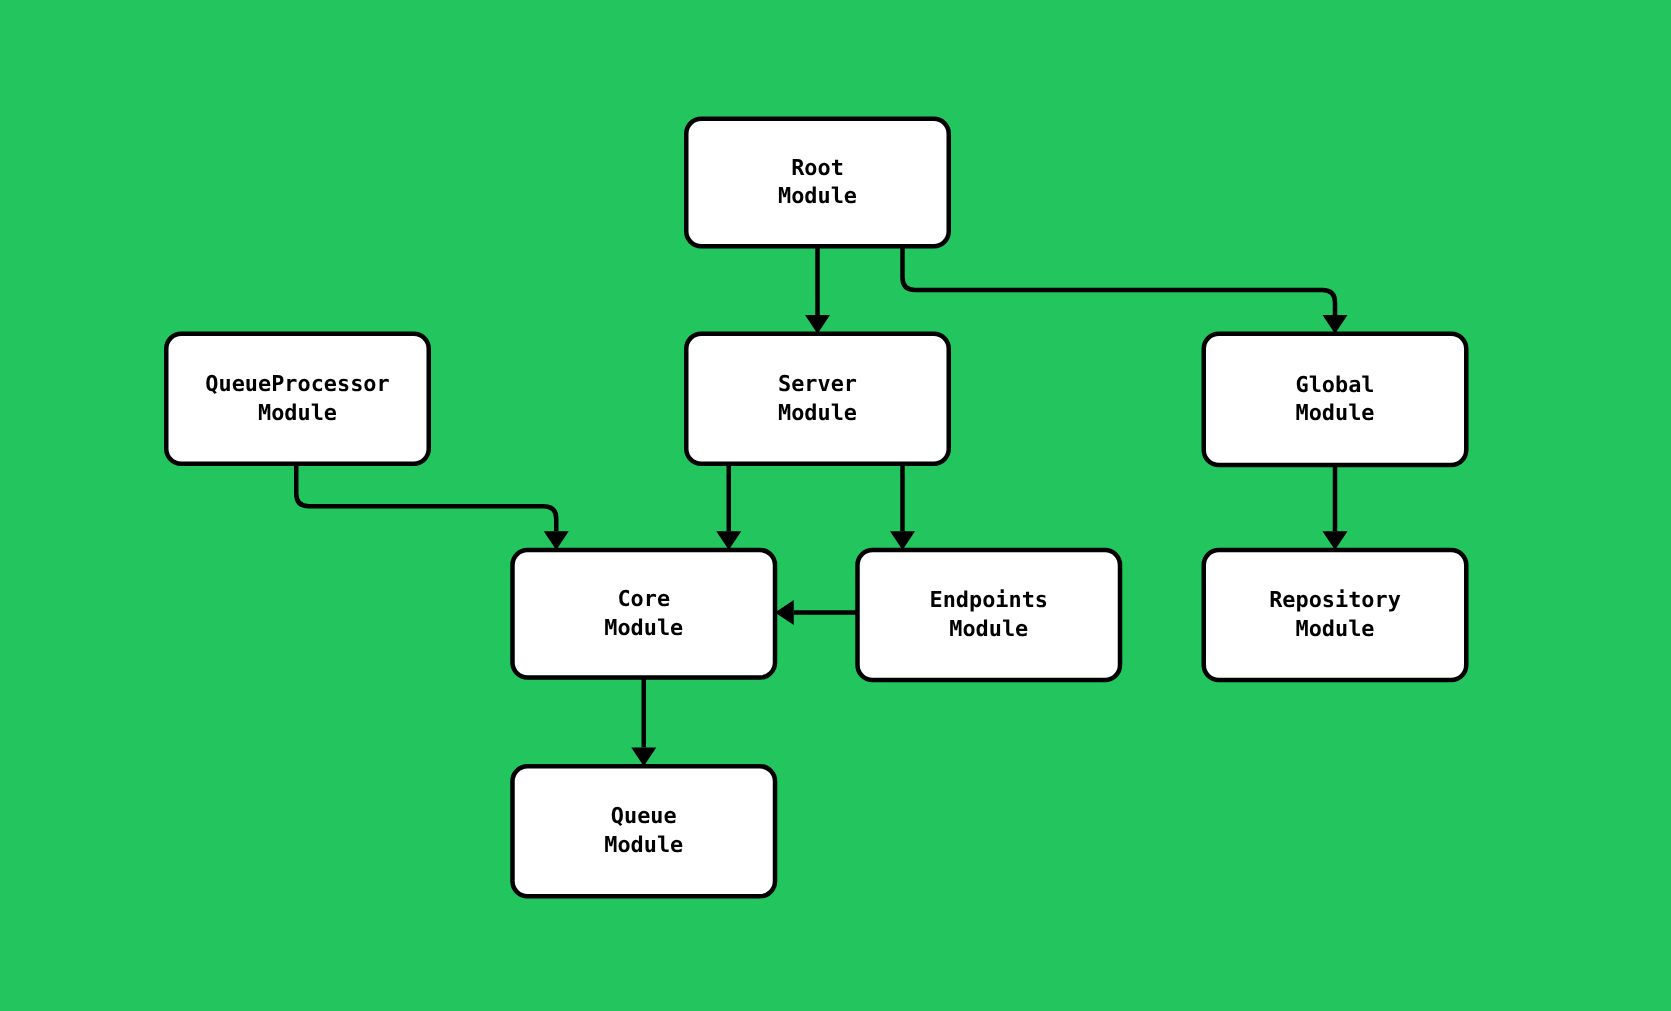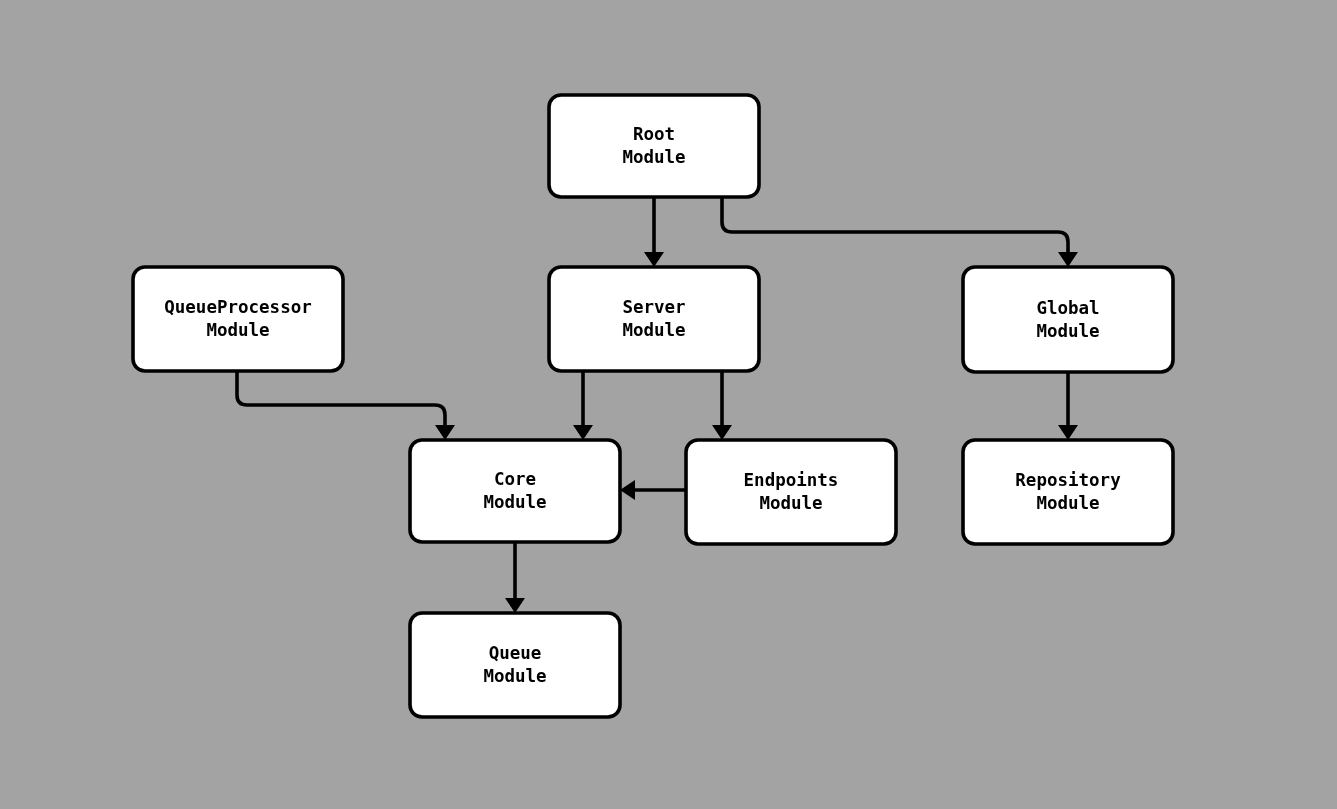--- a/index.html
+++ b/index.html
@@ -11,21 +11,21 @@
   body {
     width: 1337px;
     height: 809px;
     overflow: hidden;
     font-family: "DejaVu Sans Mono", "Liberation Mono", monospace;
   }
   #diagram-root {
     position: relative;
     width: 1337px;
     height: 809px;
-    background: #a3a3a3;
+    background: #22c55e;
   }
   svg.diagram-canvas {
     display: block;
     width: 1337px;
     height: 809px;
   }
   .node-box {
     fill: #ffffff;
     stroke: #000000;
     stroke-width: 3.6;

